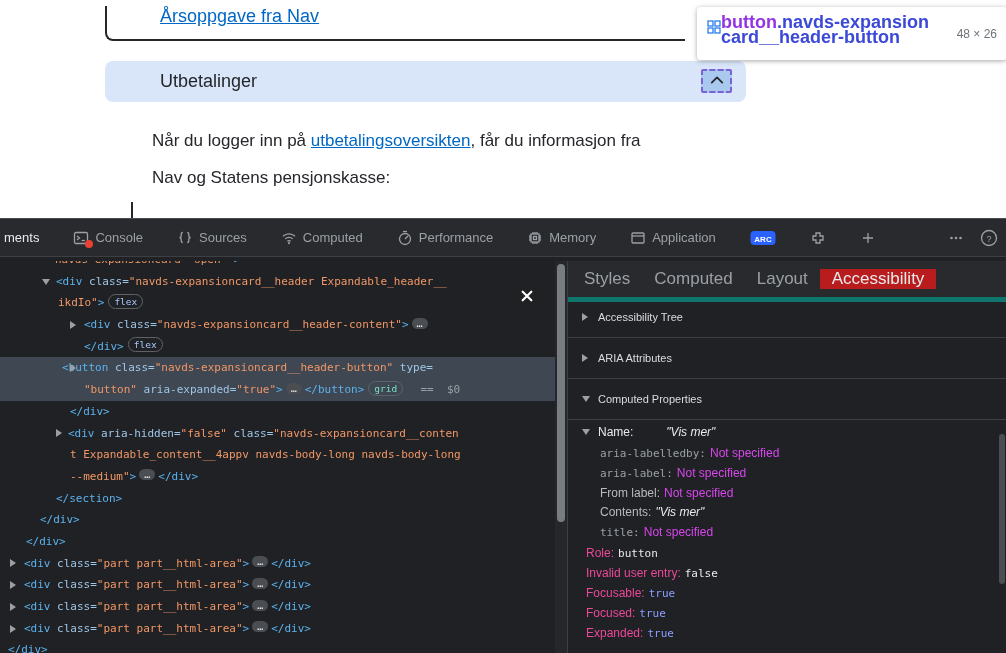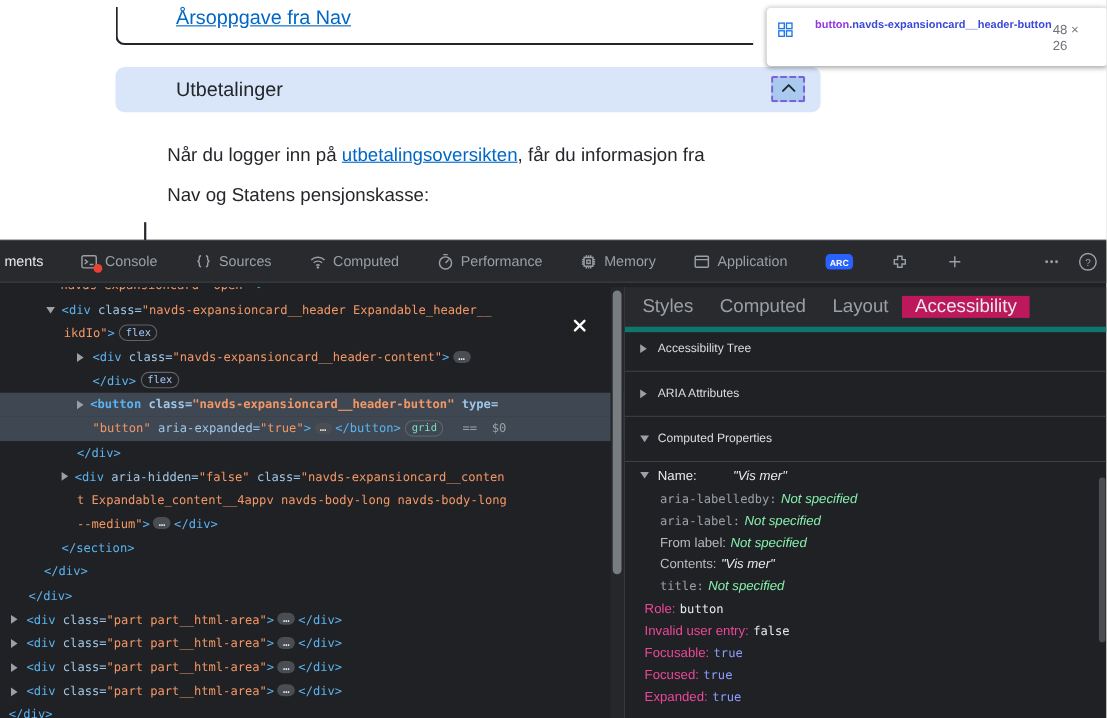--- a/index.html
+++ b/index.html
@@ -18,21 +18,21 @@
       box-sizing:border-box;padding:0;cursor:pointer;}
   .body-text{position:absolute;left:152px;top:116px;margin:0;font-size:17px;line-height:37px;color:#26262b;}
   .inline-link{color:#0067c5;text-decoration:underline;cursor:pointer;}
   .vline{position:absolute;left:131px;top:196px;width:2px;height:22px;background:#23262a;}
 
   
   .overlay-tooltip{position:absolute;left:697px;top:7px;width:310px;height:53px;background:#fff;
       border-radius:4px;box-shadow:0 1px 5px rgba(0,0,0,.35);display:flex;align-items:flex-start;
       padding:8px 10px;box-sizing:border-box;z-index:5;}
   .grid-badge{margin-top:5px;flex:0 0 auto;}
-  .selector{width:218px;margin-left:20px;font-size:10px;font-weight:bold;line-height:15px;word-break:break-all;}
+  .selector{width:218px;margin-left:0;font-size:18px;font-weight:bold;line-height:15px;word-break:break-all;}
   .sel-tag{color:#9334e6;}
   .sel-class{color:#3b48d8;}
   .sel-size{margin-left:auto;font-size:12px;color:#6e7379;align-self:center;}
 
   
   .devtools{position:absolute;left:0;top:218px;width:1006px;height:435px;background:#202124;
       border-top:1px solid #4a4c4f;box-sizing:border-box;}
   .dt-tabbar{height:38px;background:#292a2d;border-bottom:1px solid #3c4043;display:flex;align-items:center;
       color:#9aa0a6;font-size:13px;box-sizing:border-box;padding-left:2px;}
   .dt-tab{display:flex;align-items:center;gap:6px;padding:0 17px;height:100%;cursor:pointer;position:relative;flex:0 0 auto;}
@@ -67,32 +67,32 @@
       font-size:10px;line-height:11px;color:#e8eaed;vertical-align:1.5px;}
   .v-scrollbar{position:absolute;right:0;top:0;width:12px;height:100%;background:#26272a;}
   .v-scrollbar .thumb{position:absolute;left:2px;top:3px;width:8px;height:258px;background:#787d82;border-radius:4px;}
   .inspect-cursor{position:absolute;left:514px;top:22px;width:26px;height:26px;z-index:4;}
 
   
   .right-panel{position:relative;flex:1;height:100%;overflow:hidden;color:#e8eaed;font-size:12px;}
   .rp-tabs{height:36px;background:#292a2d;border-bottom:5px solid #0f766e;display:flex;align-items:center;
       padding-left:4px;color:#9aa0a6;font-size:17px;}
   .rp-tab{display:flex;align-items:center;padding:0 12px;cursor:pointer;}
-  .rp-tab.active{background:#be185d;color:#e8eaed;}
+  .rp-tab.active{background:#b91c1c;color:#e8eaed;}
   .rp-content{position:absolute;left:0;top:36px;right:0;bottom:0;}
   .rp-section{position:relative;height:41px;display:flex;align-items:center;padding-left:30px;
       border-bottom:1px solid #3c4043;color:#dadce0;font-size:11px;cursor:pointer;box-sizing:border-box;}
   .rp-section .tw, .name-row .tw{left:14px;}
   .name-row{position:relative;height:24px;display:flex;align-items:center;padding-left:30px;gap:28px;}
   .name-key{color:#e8eaed;}
   .name-val{margin-left:5px;font-style:italic;color:#e8eaed;}
   .src-row{height:19.8px;line-height:19.8px;padding-left:32px;white-space:nowrap;overflow:hidden;}
   .src-key-mono{font-family:"DejaVu Sans Mono",monospace;font-size:11px;color:#9aa0a6;}
   .src-key{color:#b6babf;}
-  .src-val-dim{font-style:italic;color:#86efac;margin-left:4px;}
+  .src-val-dim{color:#d946ef;margin-left:4px;}
   .src-val{font-style:italic;color:#e8eaed;margin-left:4px;}
   .prop-row{height:20px;line-height:20px;padding-left:18px;white-space:nowrap;overflow:hidden;}
   .prop-key{color:#ec4899;}
   .prop-val{font-family:"DejaVu Sans Mono",monospace;font-size:11px;color:#e8eaed;margin-left:4px;}
   .prop-val.bool{color:#8c9eff;}
   .rp-scroll{position:absolute;right:1px;top:137px;width:6px;height:150px;background:#4a4d51;border-radius:3px;}
 </style>
 </head>
 <body>
 
@@ -236,21 +236,21 @@
       </div>
     <div class="dt-body">
 
       <div class="elements-panel">
         <div class="dom-tree" id="dom-tree">
             <div class="dom-row"><span class="code" style="padding-left: 55px;"><span class="tk-val">navds-expansioncard--open"</span><span class="tk-tag"> &gt;</span></span></div>
             <div class="dom-row"><span class="tw down" style="left: 42px;"></span><span class="code" style="padding-left: 56px;"><span class="tk-tag">&lt;div</span><span class="tk-attr"> class=</span><span class="tk-val">"navds-expansioncard__header Expandable_header__</span></span></div>
             <div class="dom-row"><span class="code" style="padding-left: 58px;"><span class="tk-val">ikdIo"</span><span class="tk-tag">&gt;</span><span class="badge b-flex">flex</span></span></div>
             <div class="dom-row"><span class="tw right" style="left: 70px;"></span><span class="code" style="padding-left: 84px;"><span class="tk-tag">&lt;div</span><span class="tk-attr"> class=</span><span class="tk-val">"navds-expansioncard__header-content"</span><span class="tk-tag">&gt;</span><span class="ell">…</span></span></div>
             <div class="dom-row"><span class="code" style="padding-left: 84px;"><span class="tk-tag">&lt;/div&gt;</span><span class="badge b-flex">flex</span></span></div>
-            <div class="dom-row selected"><span class="tw right" style="left: 70px;"></span><span class="code" style="padding-left: 82px; font-weight: bold;"><span class="tk-tag">&lt;button</span><span class="tk-attr"> class=</span><span class="tk-val">"navds-expansioncard__header-button"</span><span class="tk-attr"> type=</span></span></div>
+            <div class="dom-row selected"><span class="tw right" style="left: 70px;"></span><span class="code" style="padding-left: 62px;"><span class="tk-tag">&lt;button</span><span class="tk-attr"> class=</span><span class="tk-val">"navds-expansioncard__header-button"</span><span class="tk-attr"> type=</span></span></div>
             <div class="dom-row selected"><span class="code" style="padding-left: 84px;"><span class="tk-val">"button"</span><span class="tk-attr"> aria-expanded=</span><span class="tk-val">"true"</span><span class="tk-tag">&gt;</span><span class="ell">…</span><span class="tk-tag">&lt;/button&gt;</span><span class="badge b-grid">grid</span><span class="tk-dim">  ==  $0</span></span></div>
             <div class="dom-row"><span class="code" style="padding-left: 70px;"><span class="tk-tag">&lt;/div&gt;</span></span></div>
             <div class="dom-row"><span class="tw right" style="left: 56px;"></span><span class="code" style="padding-left: 68px;"><span class="tk-tag">&lt;div</span><span class="tk-attr"> aria-hidden=</span><span class="tk-val">"false"</span><span class="tk-attr"> class=</span><span class="tk-val">"navds-expansioncard__conten</span></span></div>
             <div class="dom-row"><span class="code" style="padding-left: 70px;"><span class="tk-val">t Expandable_content__4appv navds-body-long navds-body-long</span></span></div>
             <div class="dom-row"><span class="code" style="padding-left: 70px;"><span class="tk-val">--medium"</span><span class="tk-tag">&gt;</span><span class="ell">…</span><span class="tk-tag">&lt;/div&gt;</span></span></div>
             <div class="dom-row"><span class="code" style="padding-left: 56px;"><span class="tk-tag">&lt;/section&gt;</span></span></div>
             <div class="dom-row"><span class="code" style="padding-left: 40px;"><span class="tk-tag">&lt;/div&gt;</span></span></div>
             <div class="dom-row"><span class="code" style="padding-left: 26px;"><span class="tk-tag">&lt;/div&gt;</span></span></div>
             <div class="dom-row"><span class="tw right" style="left: 10px;"></span><span class="code" style="padding-left: 24px;"><span class="tk-tag">&lt;div</span><span class="tk-attr"> class=</span><span class="tk-val">"part part__html-area"</span><span class="tk-tag">&gt;</span><span class="ell">…</span><span class="tk-tag">&lt;/div&gt;</span></span></div>
             <div class="dom-row"><span class="tw right" style="left: 10px;"></span><span class="code" style="padding-left: 24px;"><span class="tk-tag">&lt;div</span><span class="tk-attr"> class=</span><span class="tk-val">"part part__html-area"</span><span class="tk-tag">&gt;</span><span class="ell">…</span><span class="tk-tag">&lt;/div&gt;</span></span></div>

